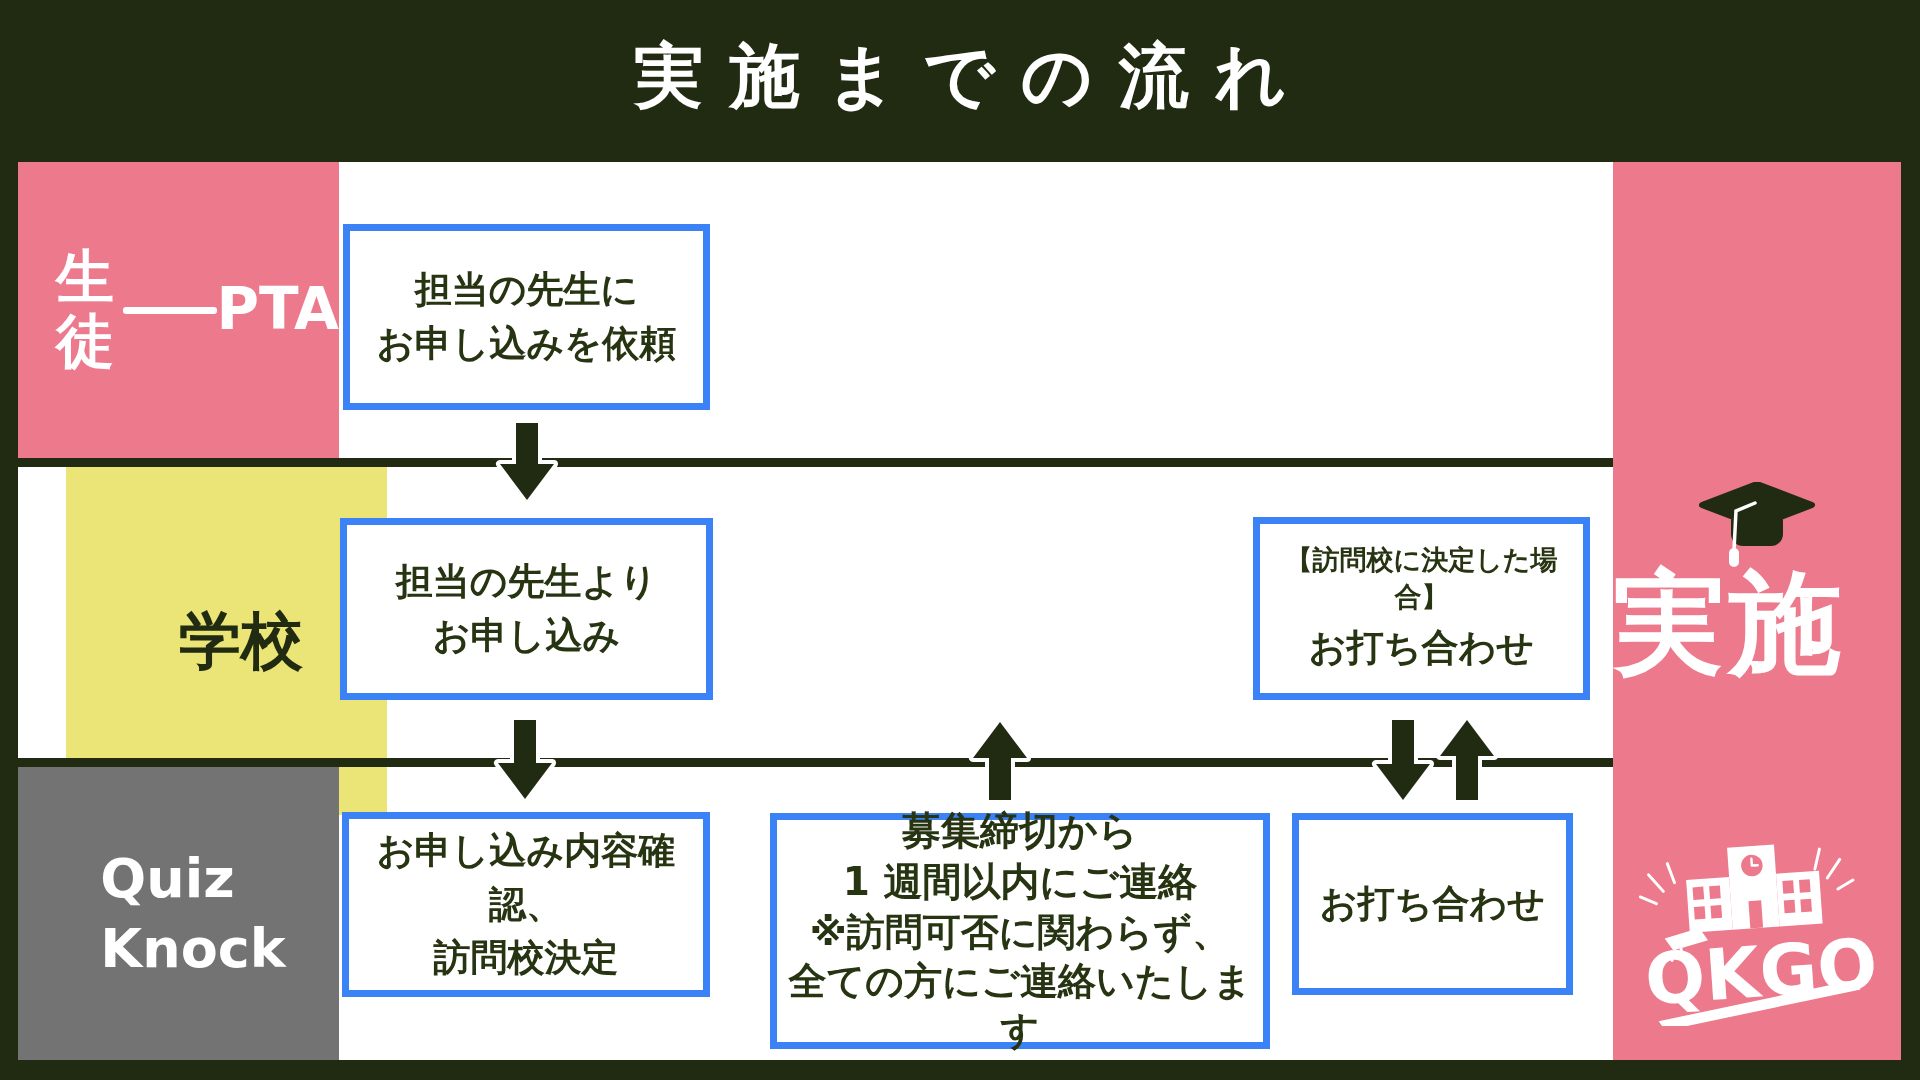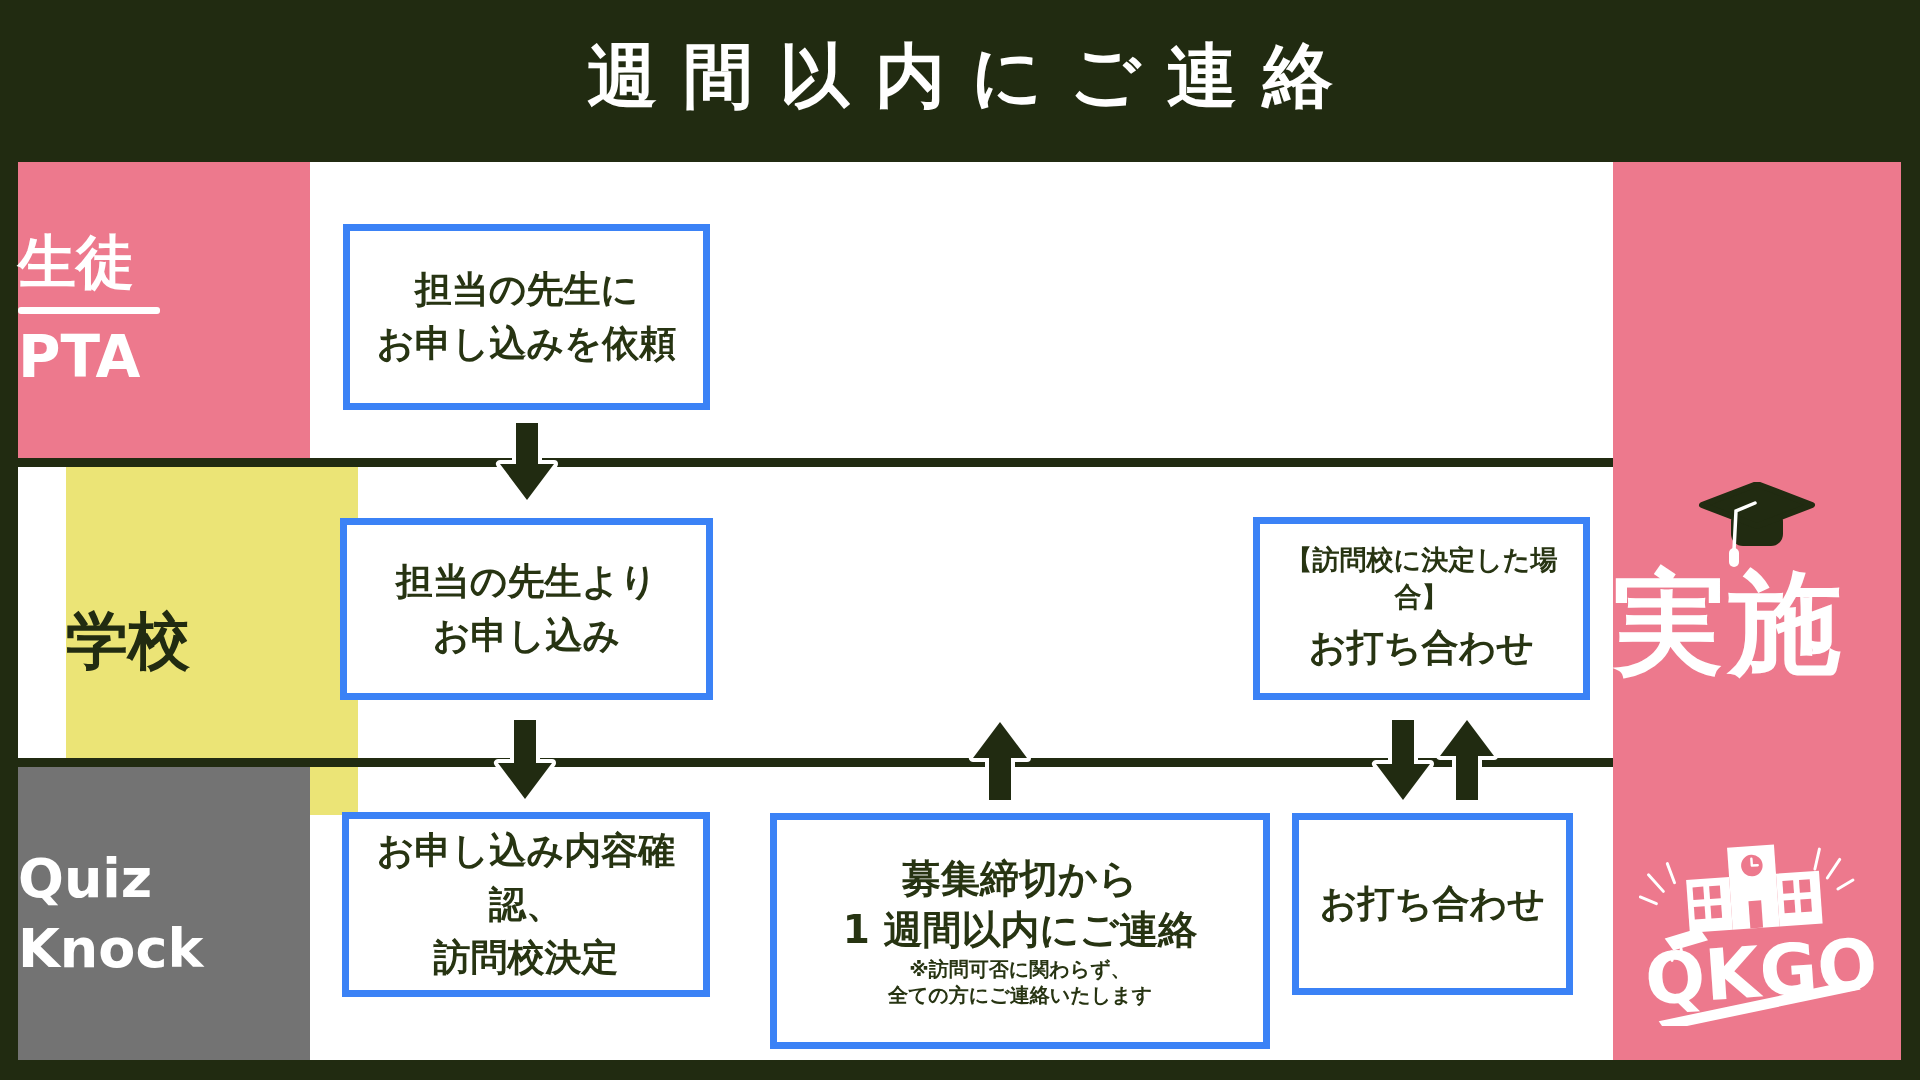--- a/index.html
+++ b/index.html
@@ -15,22 +15,23 @@
     color:#ffffff;font-size:70px;font-weight:800;
     letter-spacing:26px;text-indent:26px;
   }
   .panel{
     position:absolute;left:18px;top:162px;width:1883px;height:898px;
     background:#ffffff;
   }
   
   .lane-label{
     position:absolute;left:0;width:292px;
-    display:flex;flex-direction:column;align-items:flex-start;justify-content:center;
+    display:flex;flex-direction:row;align-items:center;justify-content:center;
     text-align:center;
+    padding-left:29px;
   }
   .lane-pink{top:0;height:296px;background:#ed798d;color:#ffffff;}
   .lane-yellow{top:305px;height:348px;background:#ebe476;color:#212b11;margin-left:48px;}
   .lane-teal{top:605px;height:293px;background:#737373;color:#ffffff;}
   .ll-big{font-size:58px;font-weight:800;line-height:1.1;}
   .ll-underline{width:142px;height:7px;background:#ffffff;border-radius:3px;margin:12px 0;}
   .ll-school{font-size:62px;font-weight:800;}
   .qk-block{text-align:left;font-size:54px;font-weight:700;line-height:1.28;}
   
   .divider{position:absolute;left:0;width:1595px;height:9px;background:#212b11;}
@@ -58,29 +59,29 @@
   .box-line{font-size:37px;font-weight:700;line-height:1.45;}
   .box-note{font-size:27px;font-weight:700;line-height:1.35;}
   .box-request{left:325px;top:62px;width:367px;height:186px;}
   .box-apply{left:322px;top:356px;width:373px;height:182px;}
   .box-meeting-school{left:1235px;top:355px;width:337px;height:183px;}
   .box-confirm{left:324px;top:650px;width:368px;height:185px;}
   .box-contact{left:752px;top:651px;width:500px;height:236px;}
   .box-meeting-qk{left:1274px;top:651px;width:281px;height:182px;}
   .box-meeting-school .box-note{margin-bottom:6px;}
   .box-contact .box-line{font-size:39px;line-height:1.3;}
-  .box-contact .box-note{font-size:20px;line-height:1.3;}
+  .box-contact .box-note{font-size:38px;line-height:1.3;}
   .arrows{position:absolute;left:0;top:0;pointer-events:none;}
 </style>
 </head>
 <body>
 
 <div class="canvas">
 
-  <h1 class="title">週間以内にご連絡</h1>
+  <h1 class="title">実施までの流れ</h1>
 
   <div class="panel">
 
     <div class="lane-label lane-pink">
       <div class="ll-big">生徒</div>
       <div class="ll-underline"></div>
       <div class="ll-big">PTA</div>
     </div>
 
     <div class="lane-label lane-yellow">

